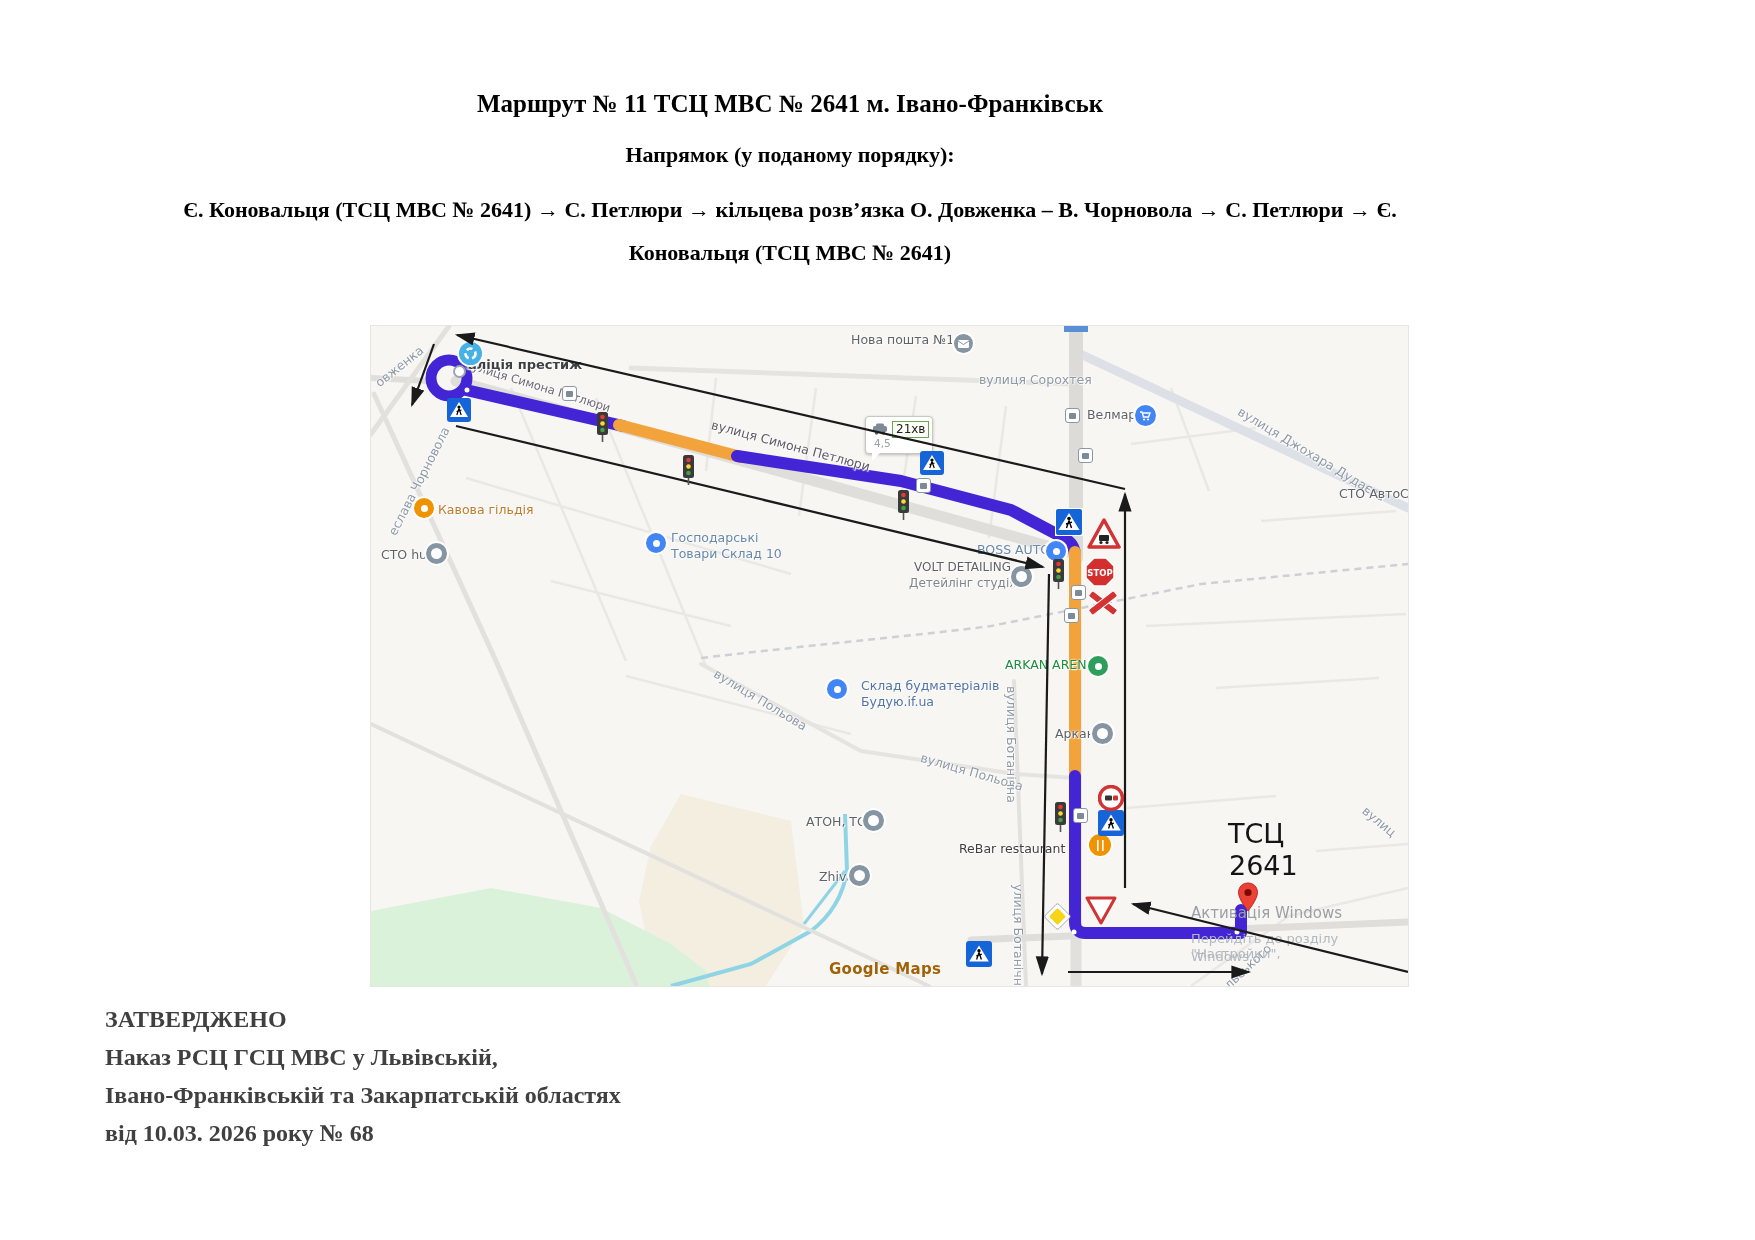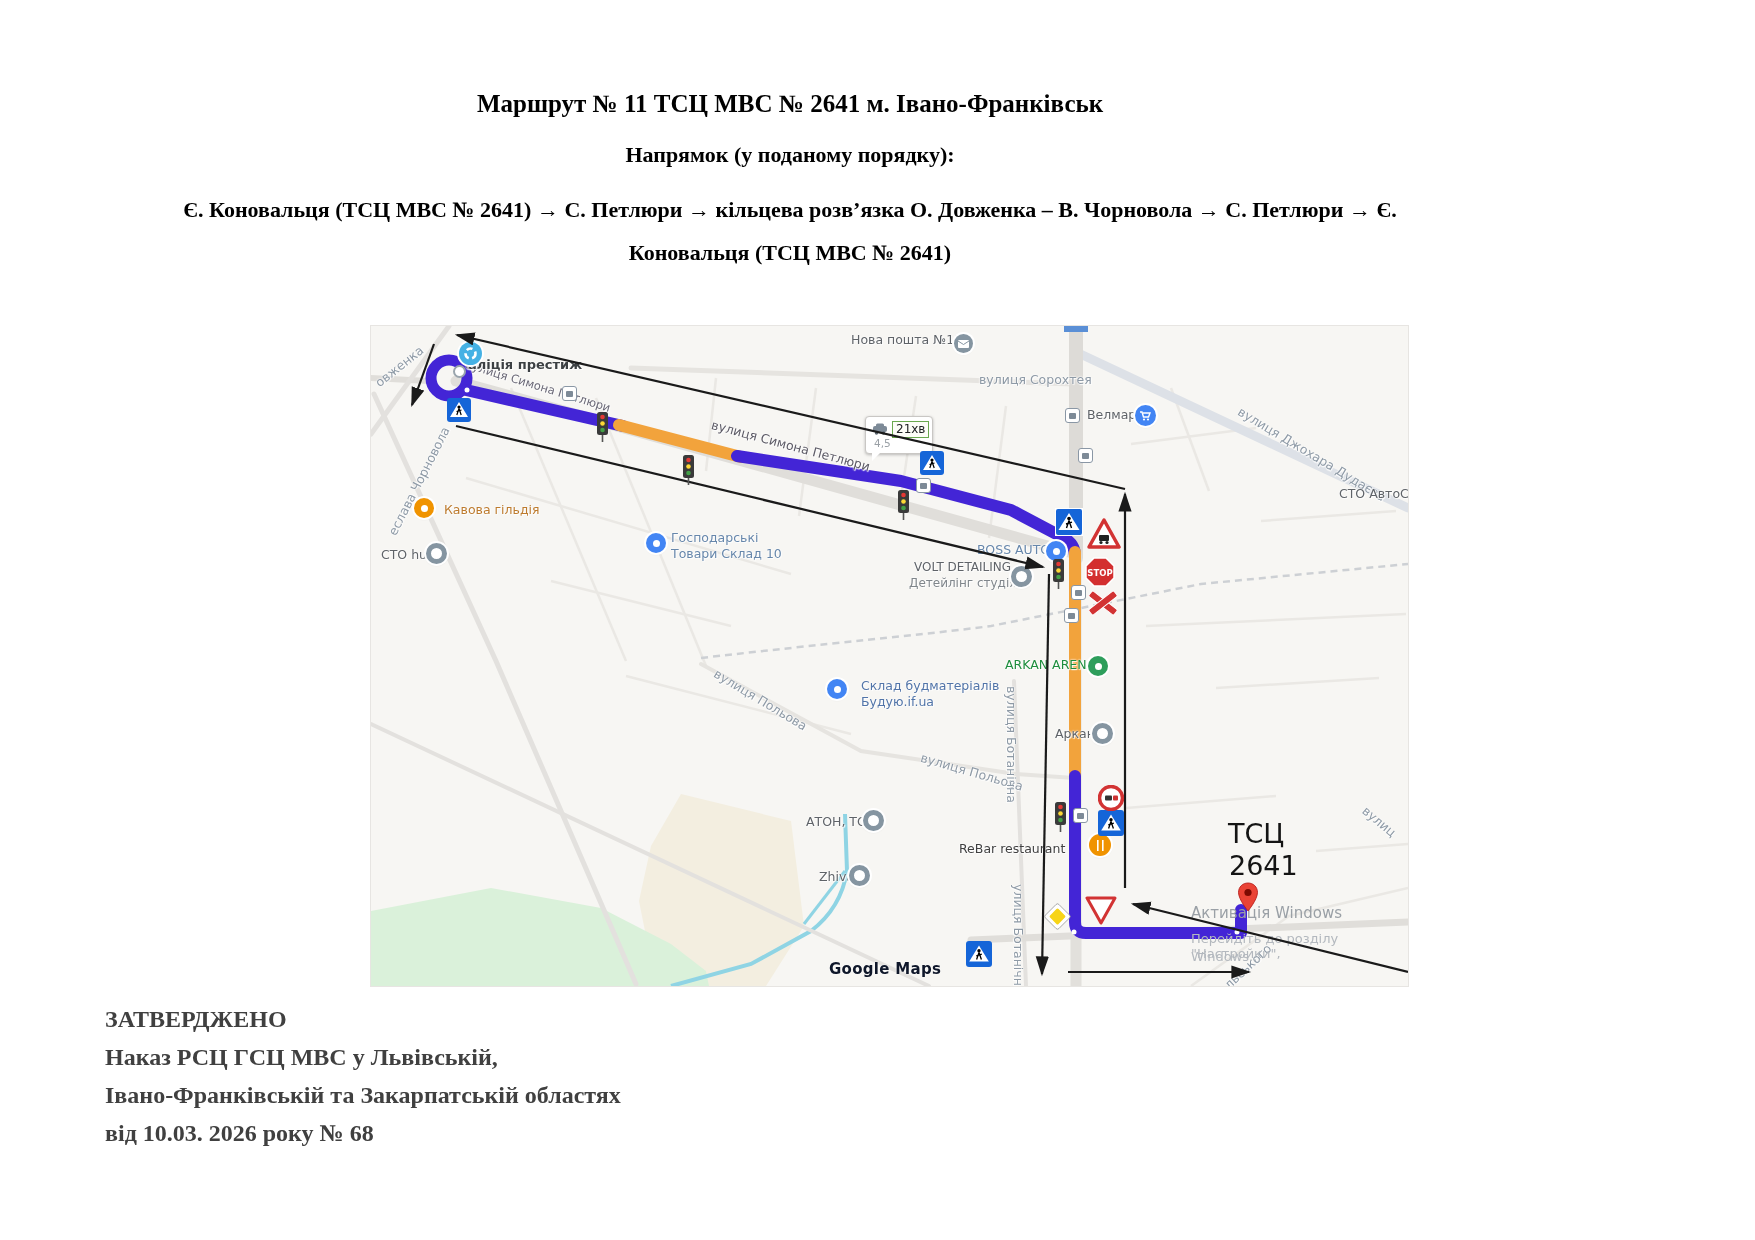--- a/index.html
+++ b/index.html
@@ -32,21 +32,21 @@
   .bus span{width:7px;height:6px;background:#7d8a97;border-radius:1px;}
   .bubble{position:absolute;z-index:3;left:494px;top:90px;width:66px;height:36px;background:#fff;
           border:1px solid #c9c7c4;border-radius:4px;box-shadow:0 1px 3px rgba(0,0,0,.25);}
   .bubble:after{content:"";position:absolute;left:6px;bottom:-8px;border:5px solid transparent;
           border-top-color:#fff;border-left-color:#fff;}
   .bubble .time{position:absolute;left:26px;top:4px;font-size:12px;color:#202124;border:1.5px solid #6aa84f;
           padding:0 3px 1px 3px;background:#fdfdf8;}
   .bubble .dist{position:absolute;left:8px;top:20px;font-size:10.5px;color:#9aa0a6;}
   .tsc{position:absolute;z-index:2;font-size:27px;color:#141414;font-family:"DejaVu Sans",sans-serif;}
   .act{position:absolute;z-index:2;color:#9aa0a6;}
-  .gmaps{position:absolute;z-index:2;font-size:15px;font-weight:bold;color:#0f172a;letter-spacing:.3px;
+  .gmaps{position:absolute;z-index:2;font-size:15px;font-weight:bold;color:#a16207;letter-spacing:.3px;
          text-shadow:0 0 2px #fff;}
 </style>
 </head>
 <body>
 
 <div class="page">
 
   <div class="doc-head">
     <h1 class="title">Маршрут № 11 ТСЦ МВС № 2641 м. Івано-Франківськ</h1>
     <p class="subhead">Напрямок (у поданому порядку):</p>
@@ -125,21 +125,21 @@
     <div class="ml st" style="left:552px;top:424px;transform:rotate(16deg);transform-origin:0 0;">вулиця Польова</div>
     <div class="ml st" style="left:648px;top:360px;transform:rotate(90deg);transform-origin:0 0;">вулиця Ботанічна</div>
     <div class="ml st" style="left:655px;top:558px;transform:rotate(90deg);transform-origin:0 0;">улиця Ботанічна</div>
     <div class="ml st" style="left:850px;top:655px;transform:rotate(-43deg);transform-origin:0 0;">льського</div>
     <div class="ml st" style="left:998px;top:477px;transform:rotate(40deg);transform-origin:0 0;">вулиц</div>
 
     <div class="ml" style="left:97px;top:31px;color:#3c4043;font-weight:bold;font-size:13px;">аліція престиж</div>
     <div class="ml" style="left:480px;top:6px;">Нова пошта №13</div>
     <div class="ml" style="left:716px;top:81px;">Велмарт</div>
     <div class="ml" style="left:968px;top:160px;">СТО АвтоС</div>
-    <div class="ml" style="left:67px;top:176px;color:#bd7b2e;margin-left:6px;">Кавова гільдія</div>
+    <div class="ml" style="left:67px;top:176px;color:#bd7b2e;">Кавова гільдія</div>
     <div class="ml" style="left:10px;top:221px;">СТО hub</div>
     <div class="ml" style="left:300px;top:204px;color:#6787ab;">Господарські</div>
     <div class="ml" style="left:300px;top:220px;color:#6787ab;">Товари Склад 10</div>
     <div class="ml" style="left:606px;top:216px;color:#6787ab;">BOSS AUTO</div>
     <div class="ml" style="left:543px;top:234px;font-size:12px;">VOLT DETAILING</div>
     <div class="ml" style="left:538px;top:250px;font-size:12px;color:#80868b;">Детейлінг студія</div>
     <div class="ml" style="left:634px;top:331px;color:#1e8e3e;">ARKAN ARENA</div>
     <div class="ml" style="left:684px;top:400px;">Аркан</div>
     <div class="ml" style="left:490px;top:352px;color:#5174a8;">Склад будматеріалів</div>
     <div class="ml" style="left:490px;top:368px;color:#5174a8;">Будую.if.ua</div>

